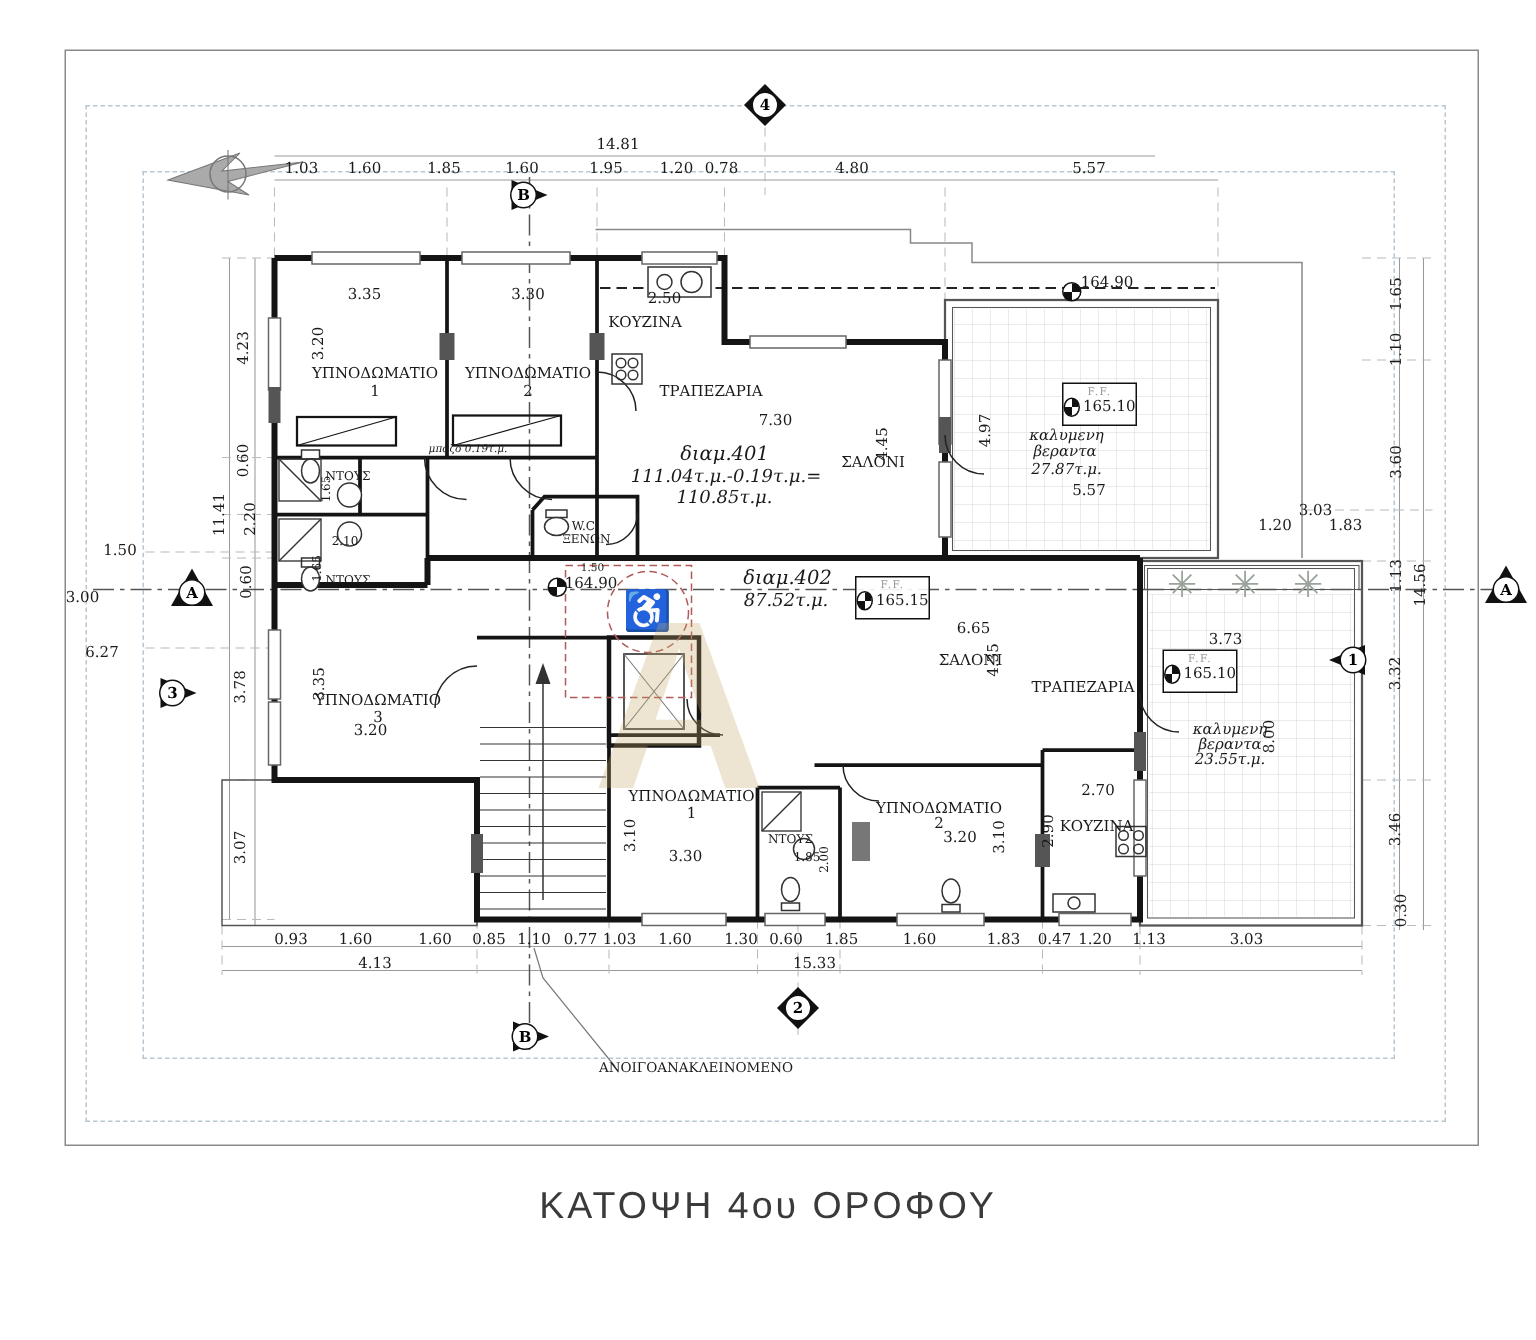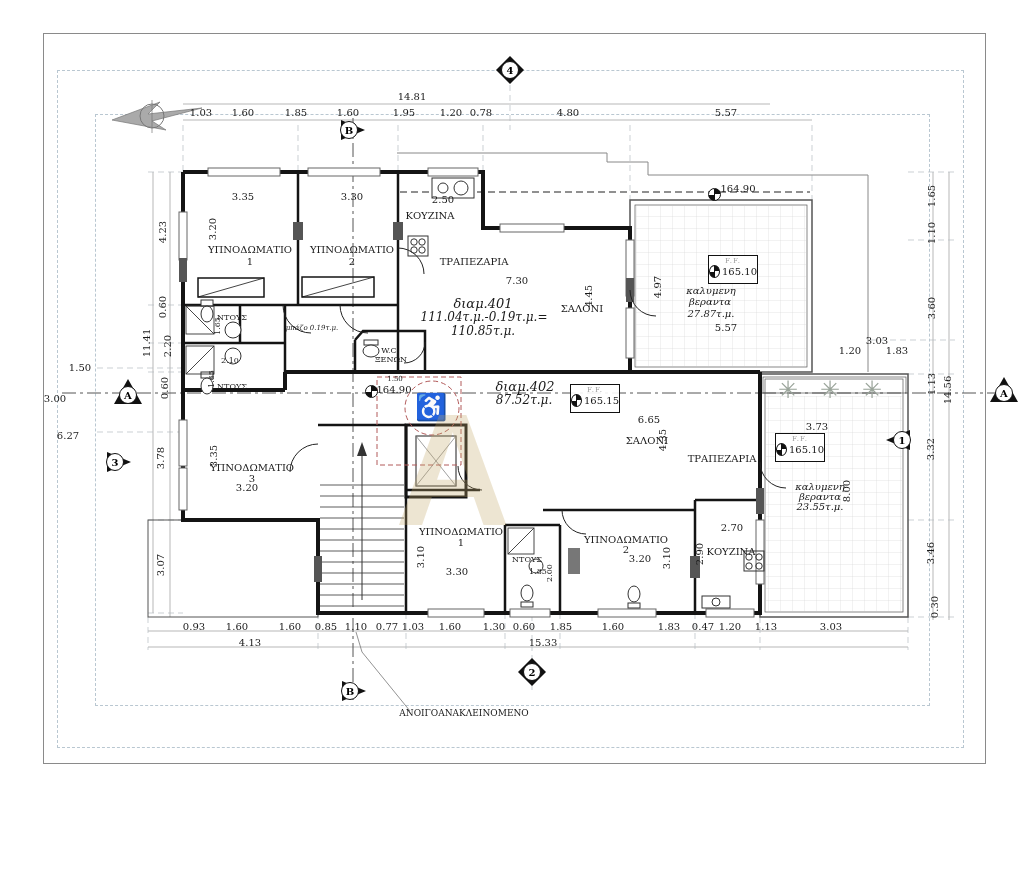--- a/index.html
+++ b/index.html
@@ -336,21 +336,21 @@
       <div class="lbl" style="left: 250px; top: 250px; transform: translate(-50%, -50%);">ΥΠΝΟΔΩΜΑΤΙΟ</div>
       <div class="lbl" style="left: 250px; top: 262px; transform: translate(-50%, -50%);">1</div>
       <div class="lbl" style="left: 352px; top: 250px; transform: translate(-50%, -50%);">ΥΠΝΟΔΩΜΑΤΙΟ</div>
       <div class="lbl" style="left: 352px; top: 262px; transform: translate(-50%, -50%);">2</div>
       <div class="lbl" style="left: 483px; top: 303px; font-size: 13px; font-style: italic; transform: translate(-50%, -50%);">διαμ.401</div>
       <div class="lbl" style="left: 484px; top: 317px; font-size: 12px; font-style: italic; transform: translate(-50%, -50%);">111.04τ.μ.-0.19τ.μ.=</div>
       <div class="lbl" style="left: 483px; top: 331px; font-size: 12px; font-style: italic; transform: translate(-50%, -50%);">110.85τ.μ.</div>
       <div class="lbl" style="left: 582px; top: 309px; transform: translate(-50%, -50%);">ΣΑΛΟΝΙ</div>
       <div class="lbl" style="left: 589px; top: 296px; transform: translate(-50%, -50%) rotate(-90deg);">4.45</div>
       <div class="lbl" style="left: 658px; top: 287px; transform: translate(-50%, -50%) rotate(-90deg);">4.97</div>
-      <div class="lbl" style="left: 312px; top: 300px; font-size: 7px; font-style: italic; transform: translate(-50%, -50%); margin-top: 28px;">μπάζο 0.19τ.μ.</div>
+      <div class="lbl" style="left: 312px; top: 300px; font-size: 7px; font-style: italic; transform: translate(-50%, -50%);">μπάζο 0.19τ.μ.</div>
       <div class="lbl" style="left: 232px; top: 318px; font-size: 8px; transform: translate(-50%, -50%);">ΝΤΟΥΣ</div>
       <div class="lbl" style="left: 218px; top: 326px; font-size: 8px; transform: translate(-50%, -50%) rotate(-90deg);">1.65</div>
       <div class="lbl" style="left: 230px; top: 361px; font-size: 8px; transform: translate(-50%, -50%);">2.10</div>
       <div class="lbl" style="left: 212px; top: 379px; font-size: 8px; transform: translate(-50%, -50%) rotate(-90deg);">1.65</div>
       <div class="lbl" style="left: 232px; top: 387px; font-size: 8px; transform: translate(-50%, -50%);">ΝΤΟΥΣ</div>
       <div class="lbl" style="left: 390px; top: 351px; font-size: 8px; transform: translate(-50%, -50%);">W.C.</div>
       <div class="lbl" style="left: 391px; top: 360px; font-size: 8px; transform: translate(-50%, -50%);">ΞΕΝΩΝ</div>
       <div class="lbl" style="left: 738px; top: 189px; transform: translate(-50%, -50%);">164.90</div>
       <div class="lbl" style="left: 394px; top: 390px; transform: translate(-50%, -50%);">164.90</div>
       <div class="lbl" style="left: 395px; top: 379px; font-size: 7px; transform: translate(-50%, -50%);">1.50</div>
@@ -446,13 +446,14 @@
           <circle cx="15" cy="18" r="8.5" fill="#fff" stroke="#111"></circle>
           <text x="15" y="21.5" text-anchor="middle" font-size="10" font-family="DejaVu Serif, serif" font-weight="bold">A</text>
         </svg></div>
       <div class="marker" style="left: 898px; top: 440px;"><svg width="30" height="30">
           <path d="M27,5 3,15 27,25Z" fill="#111"></path>
           <circle cx="19" cy="15" r="8.5" fill="#fff" stroke="#111"></circle>
           <text x="19" y="18.5" text-anchor="middle" font-size="10" font-family="DejaVu Serif, serif" font-weight="bold">1</text>
         </svg></div>
     </div>
 
+  <div id="title">ΚΑΤΟΨΗ  4ου ΟΡΟΦΟΥ</div>
 </div>
 
 </body></html>

